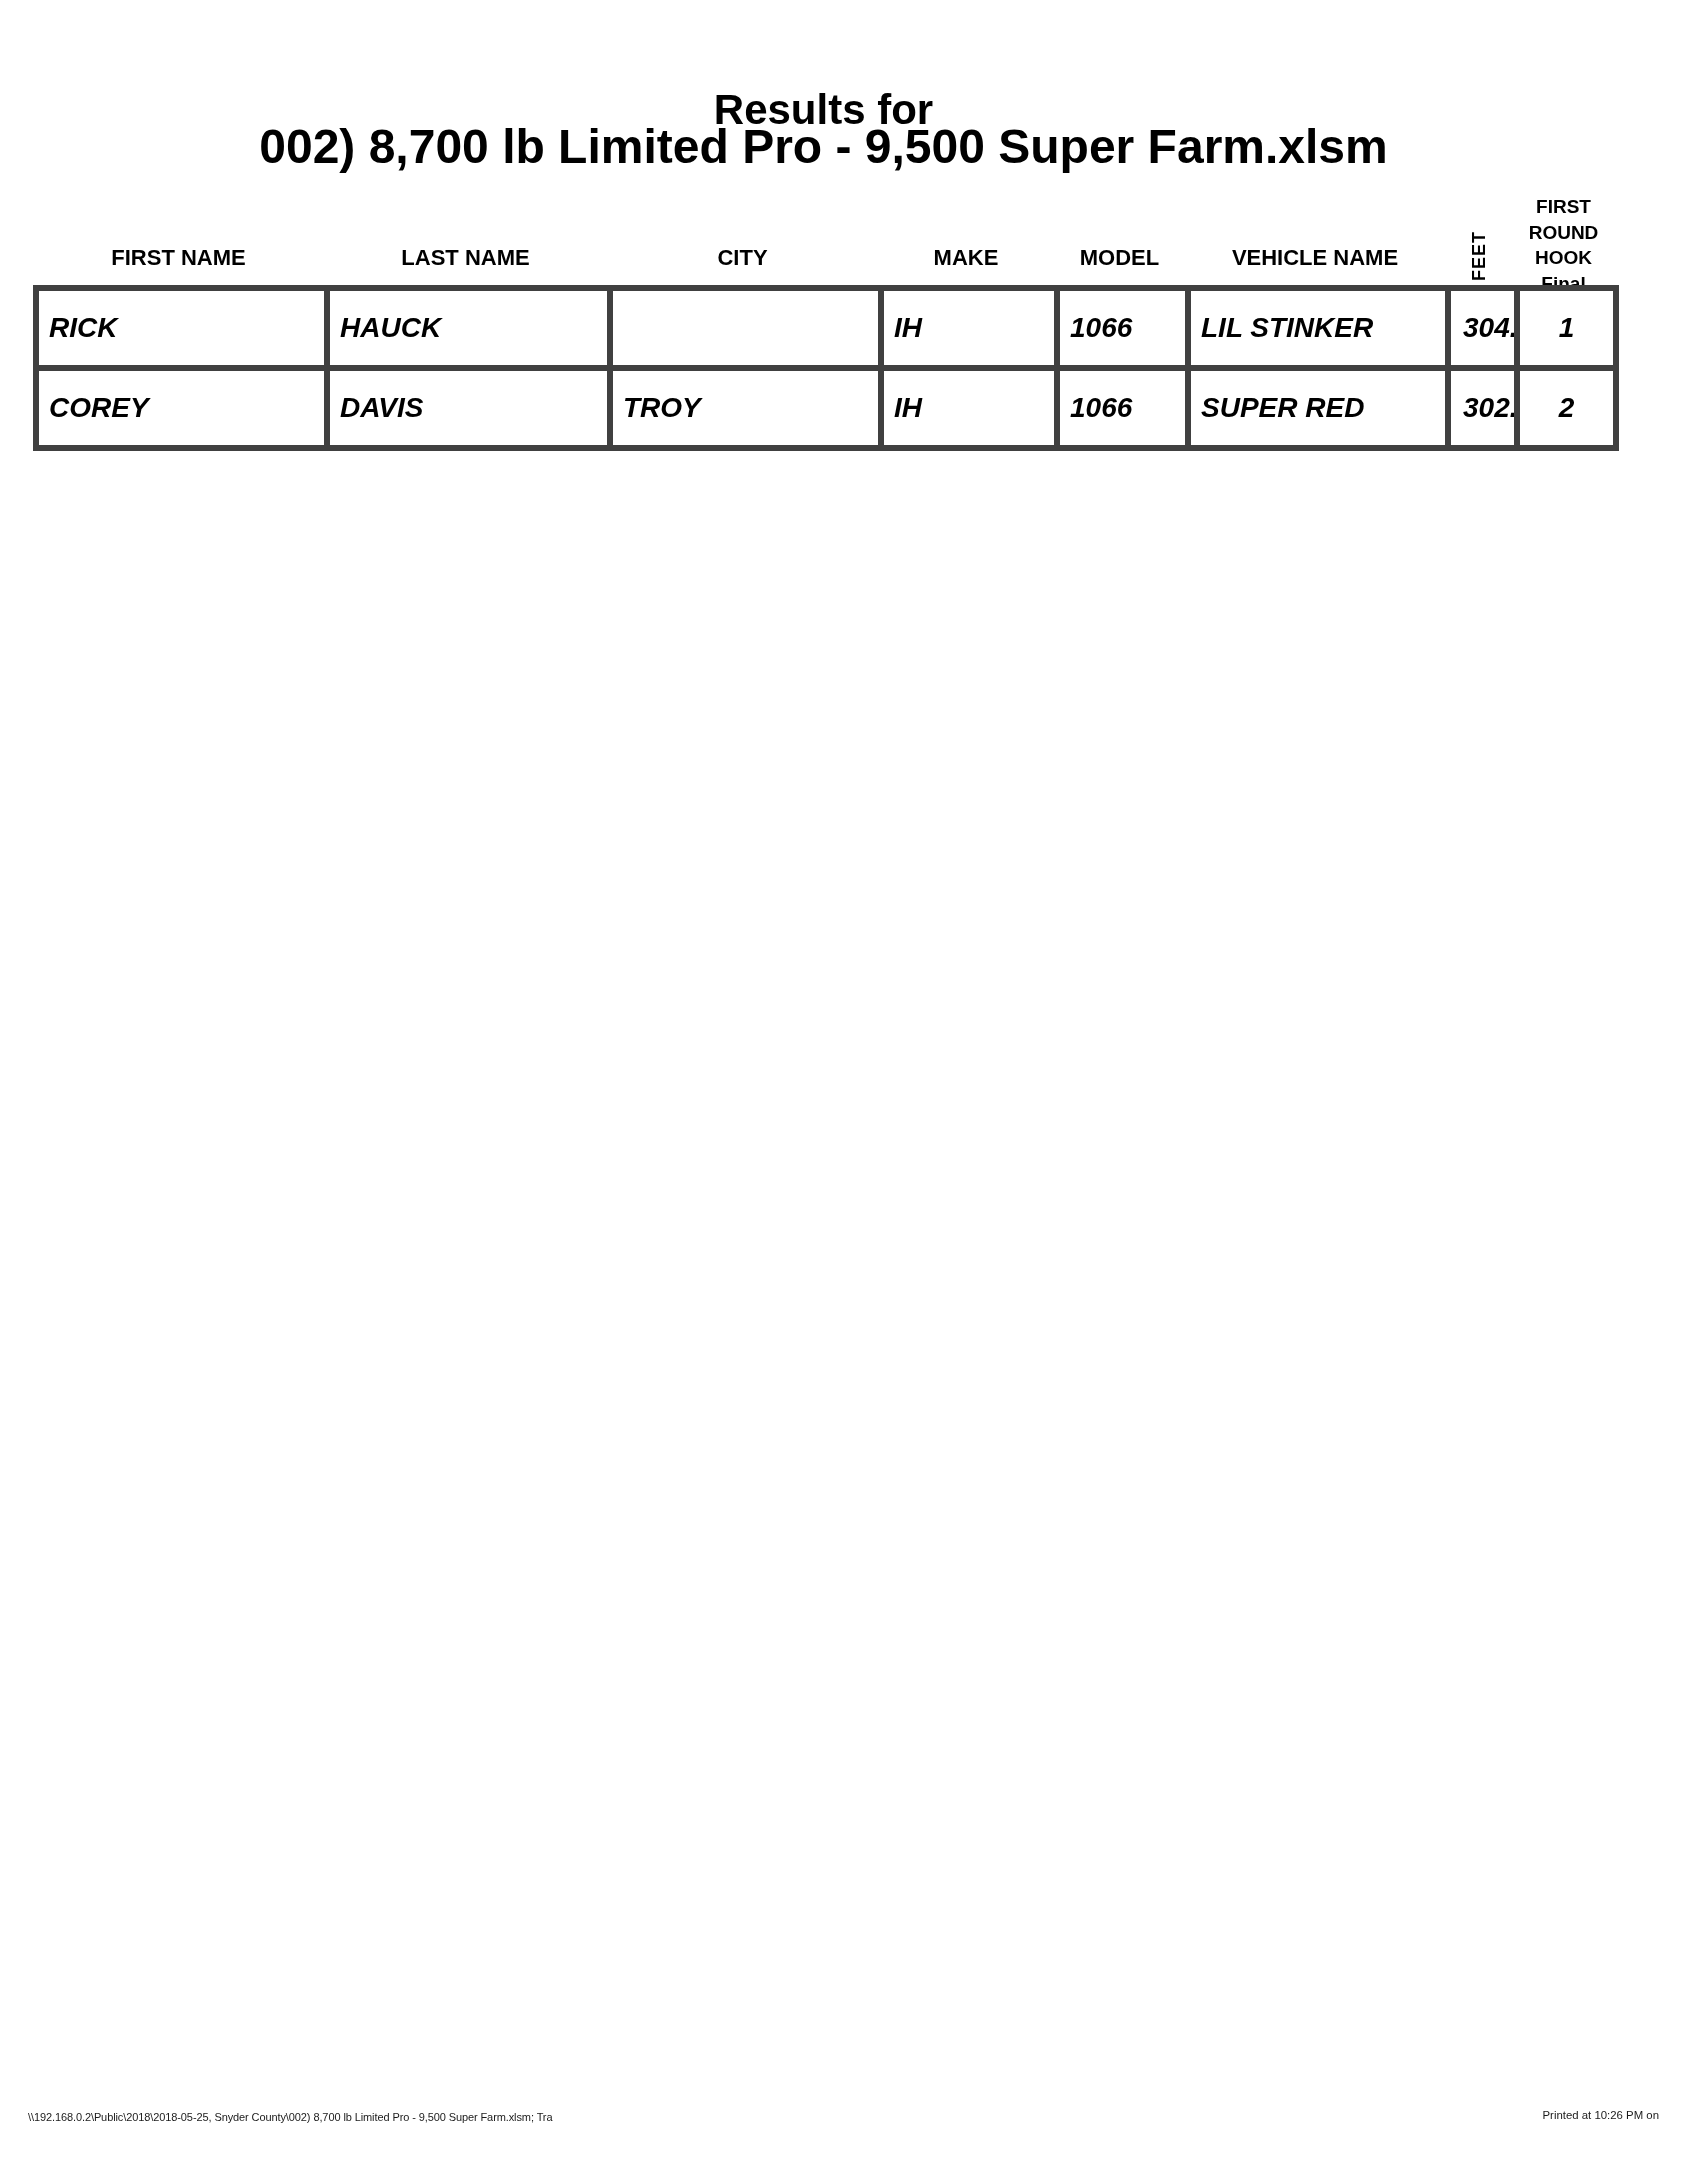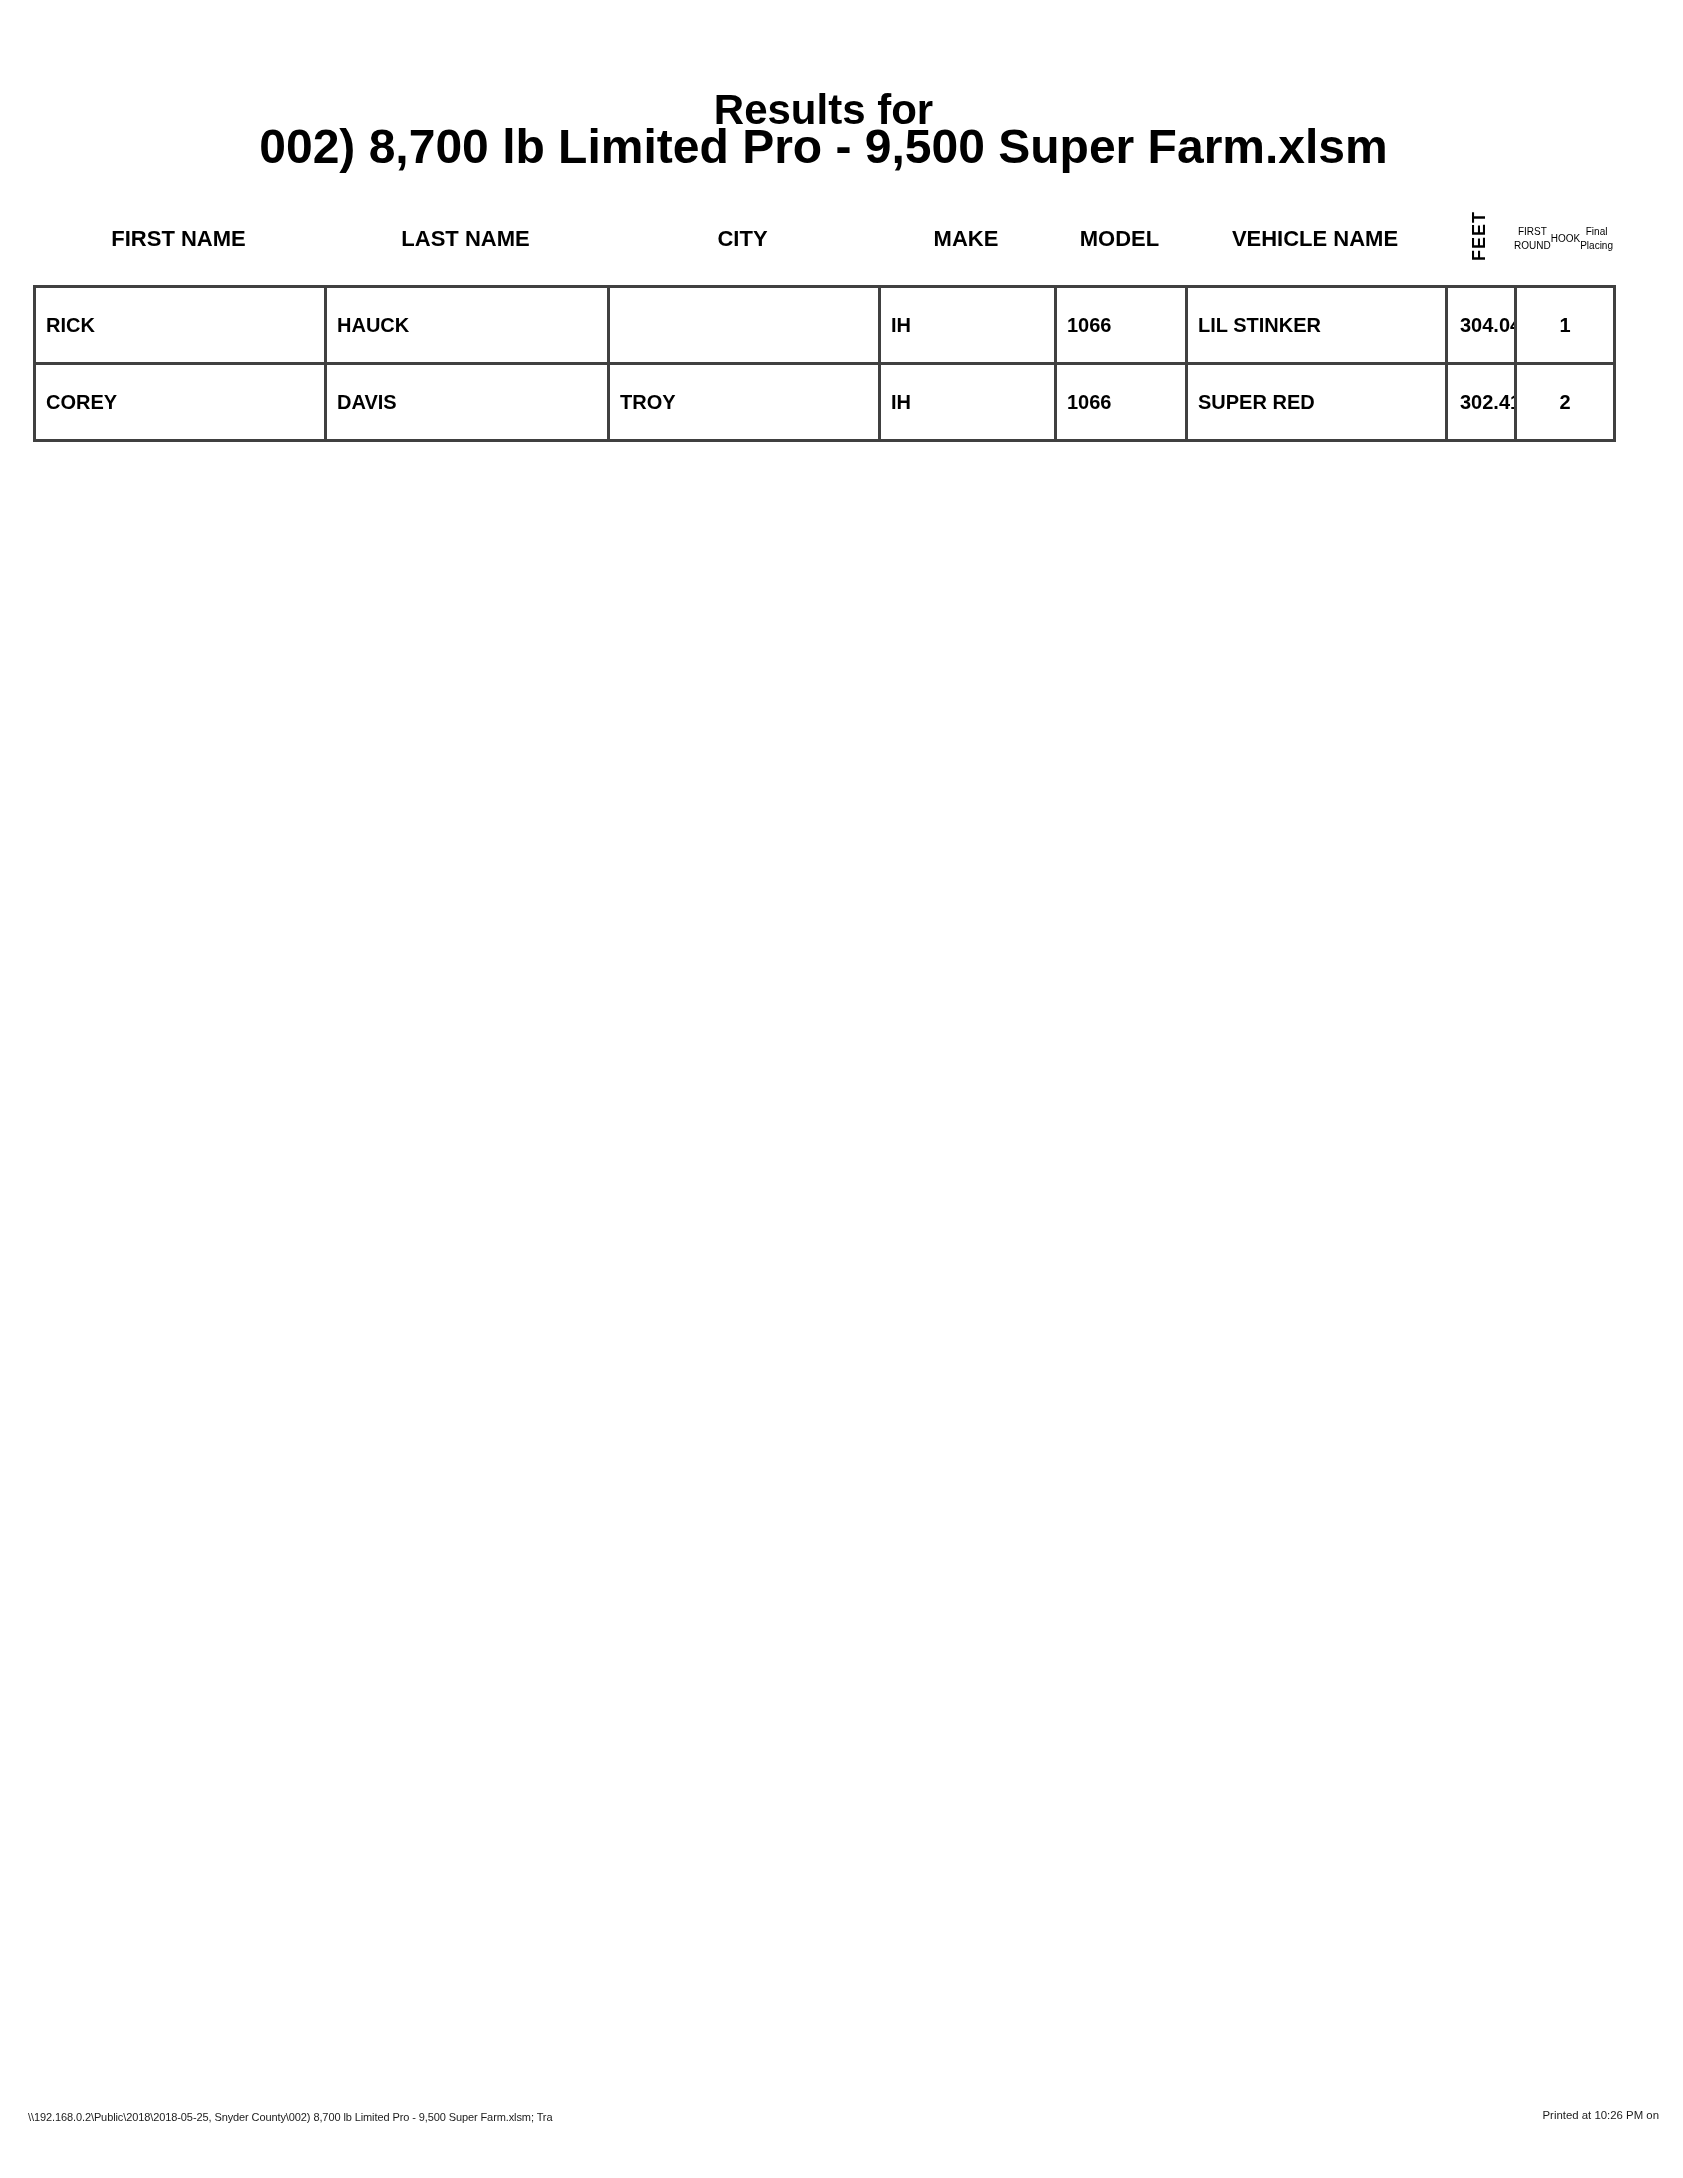--- a/index.html
+++ b/index.html
@@ -29,36 +29,36 @@
   }
   .hcell{font-size:22px;font-weight:bold;text-align:center;}
   .hcell.feet-h{font-size:18px;}
   .feet-vert{
     display:inline-block;
     writing-mode:vertical-rl;
     transform:rotate(180deg);
     font-weight:bold;font-size:18px;letter-spacing:1px;
   }
   .hcell.placing-h{
-    font-size:10px;line-height:1.35;font-weight:normal;
-    display:flex;flex-direction:row;align-items:center;
+    font-size:19px;line-height:1.35;font-weight:bold;
+    display:flex;flex-direction:column;align-items:center;
   }
   table.grid{
     position:absolute;left:33px;top:285px;
     border-collapse:collapse;table-layout:fixed;
     width:1581px;
   }
   table.grid td{
-    border:3px solid #404040;
+    border:6px solid #404040;
     height:50px;
-    font-size:20px;font-weight:bold;
+    font-size:28px;font-weight:bold;
     padding:0 0 0 10px;
     vertical-align:middle;
     background:#ffffff;
-    overflow:hidden;white-space:nowrap;
+    overflow:hidden;white-space:nowrap;font-style:italic;
   }
   table.grid td.num{ text-align:center;padding:12px; }
   tr.highlight td{ background:#FFFF66; }
   .footer-left{
     position:absolute;left:28px;top:2111px;
     font-size:11px;color:#1b1b1b;letter-spacing:-0.1px;
   }
   .footer-right{
     position:absolute;right:24px;top:2109px;
     font-size:11.4px;color:#1b1b1b;

